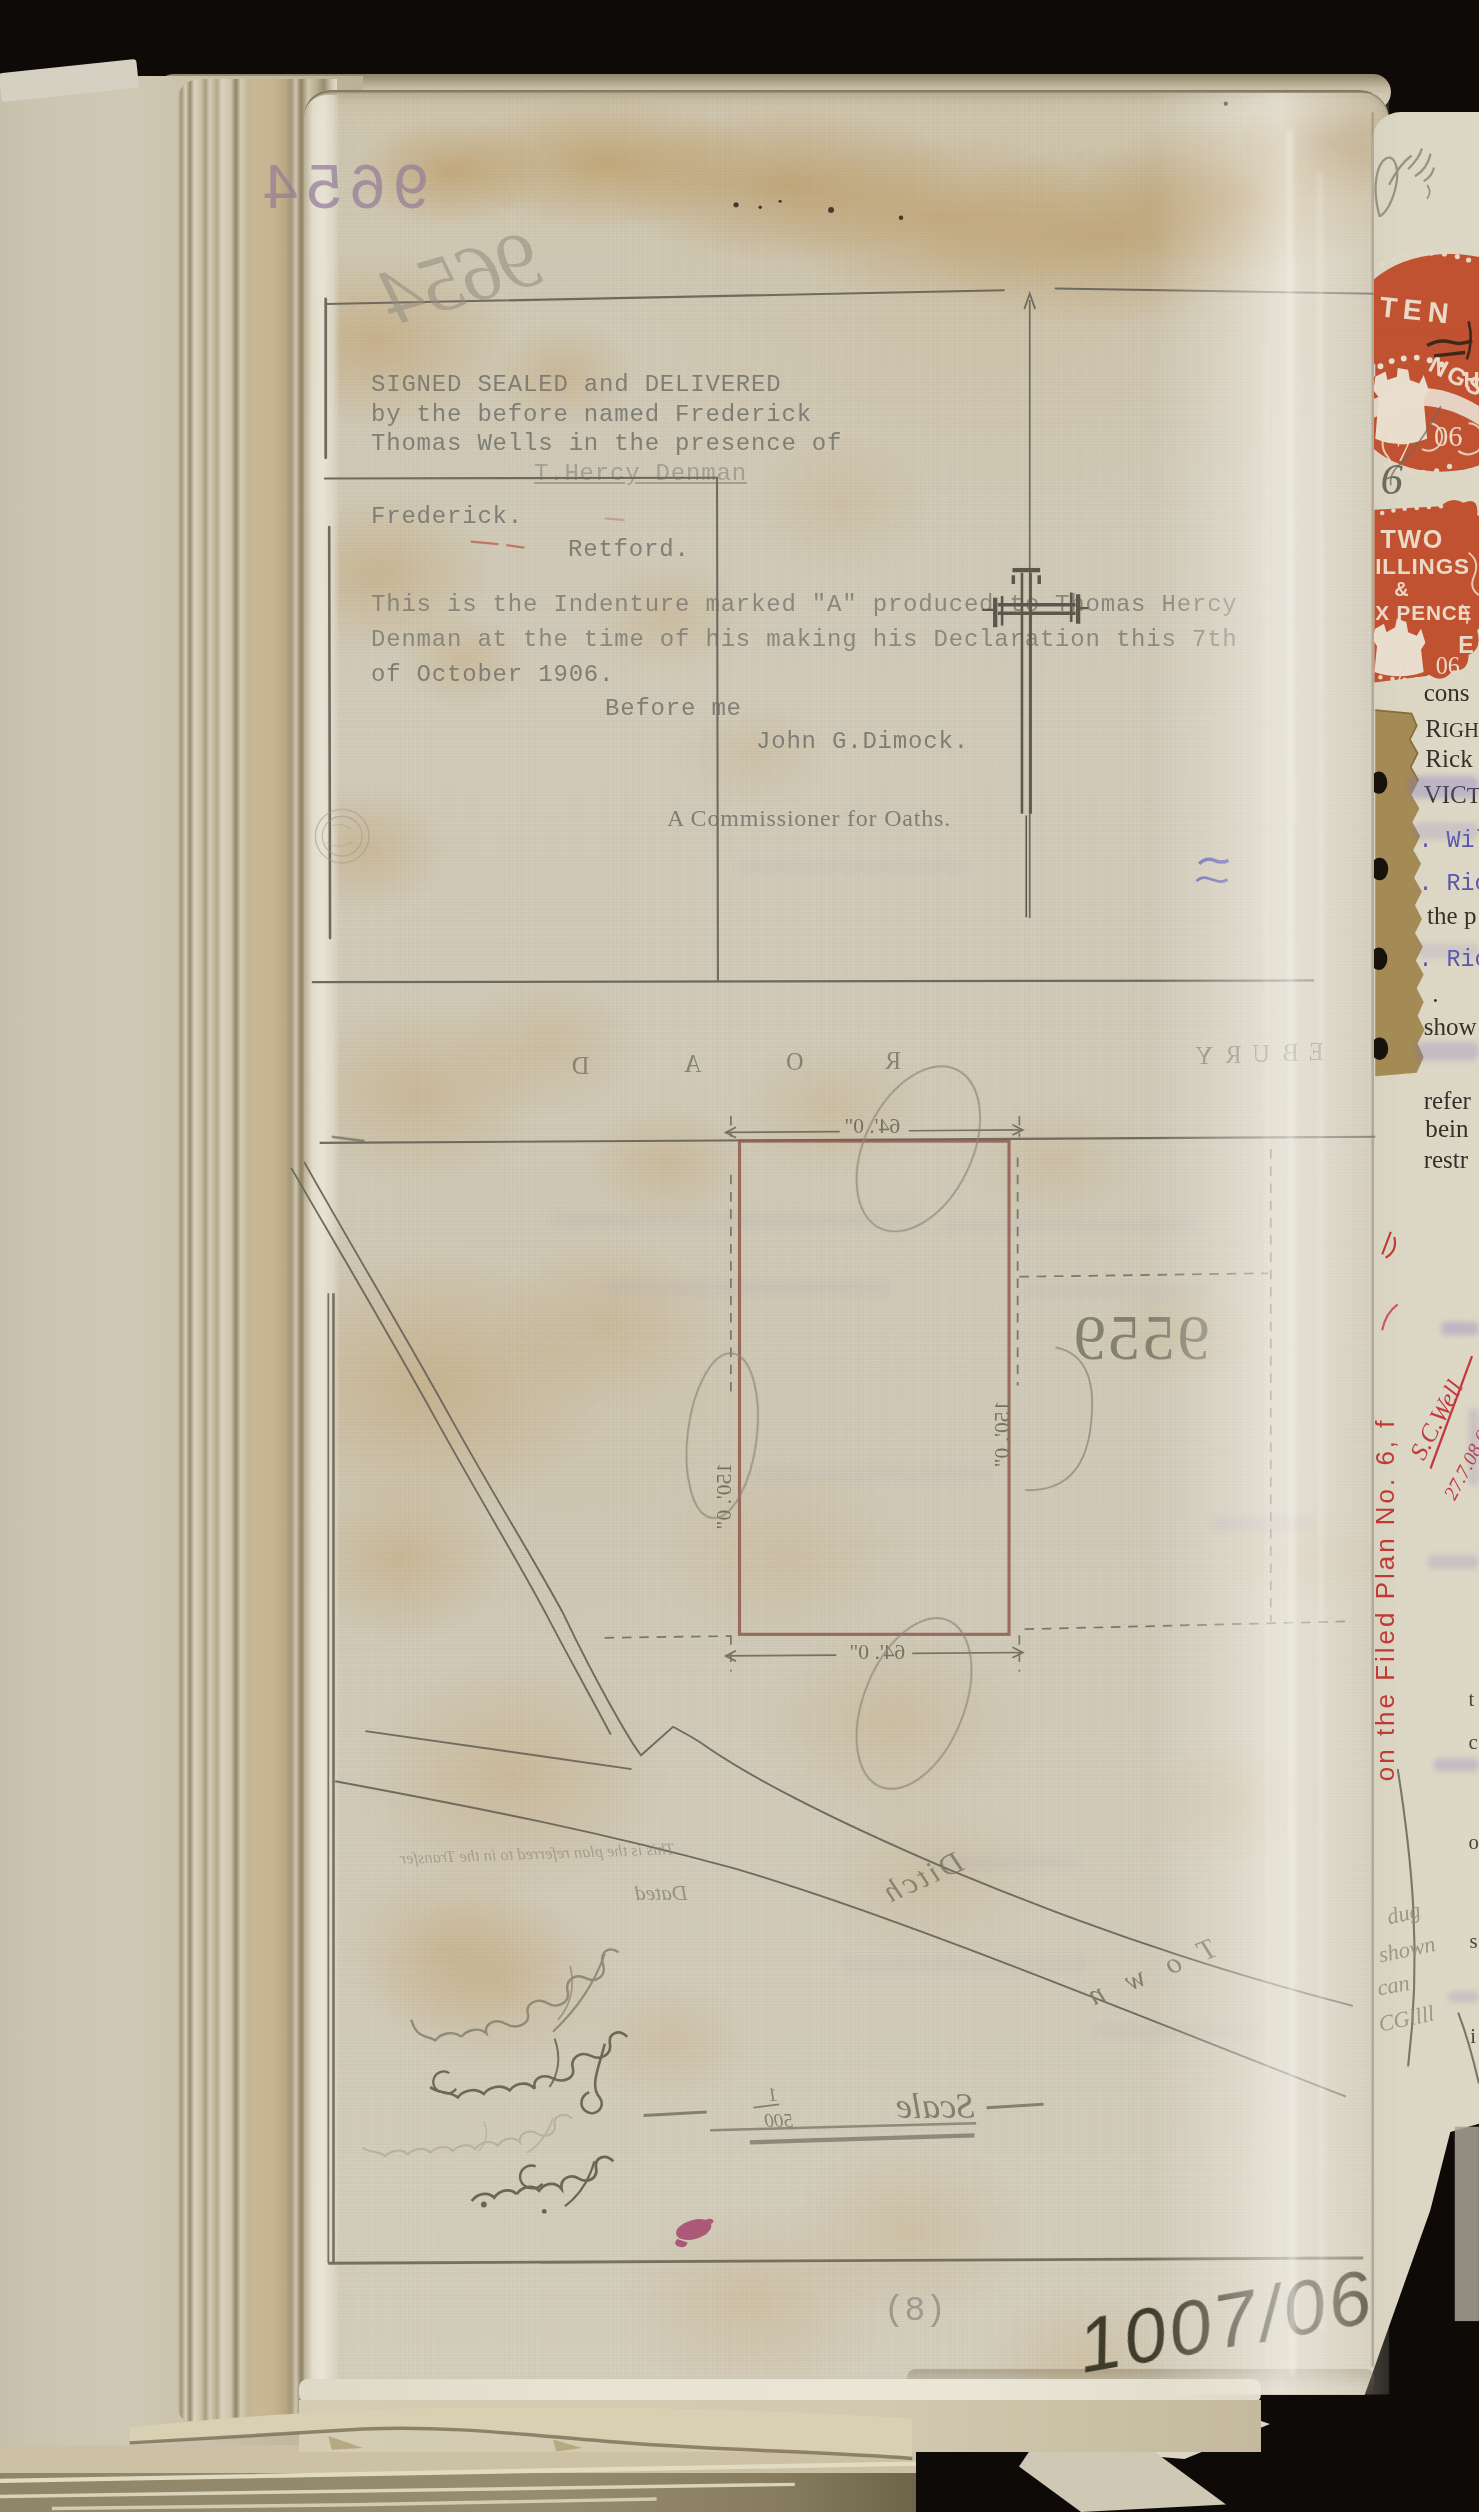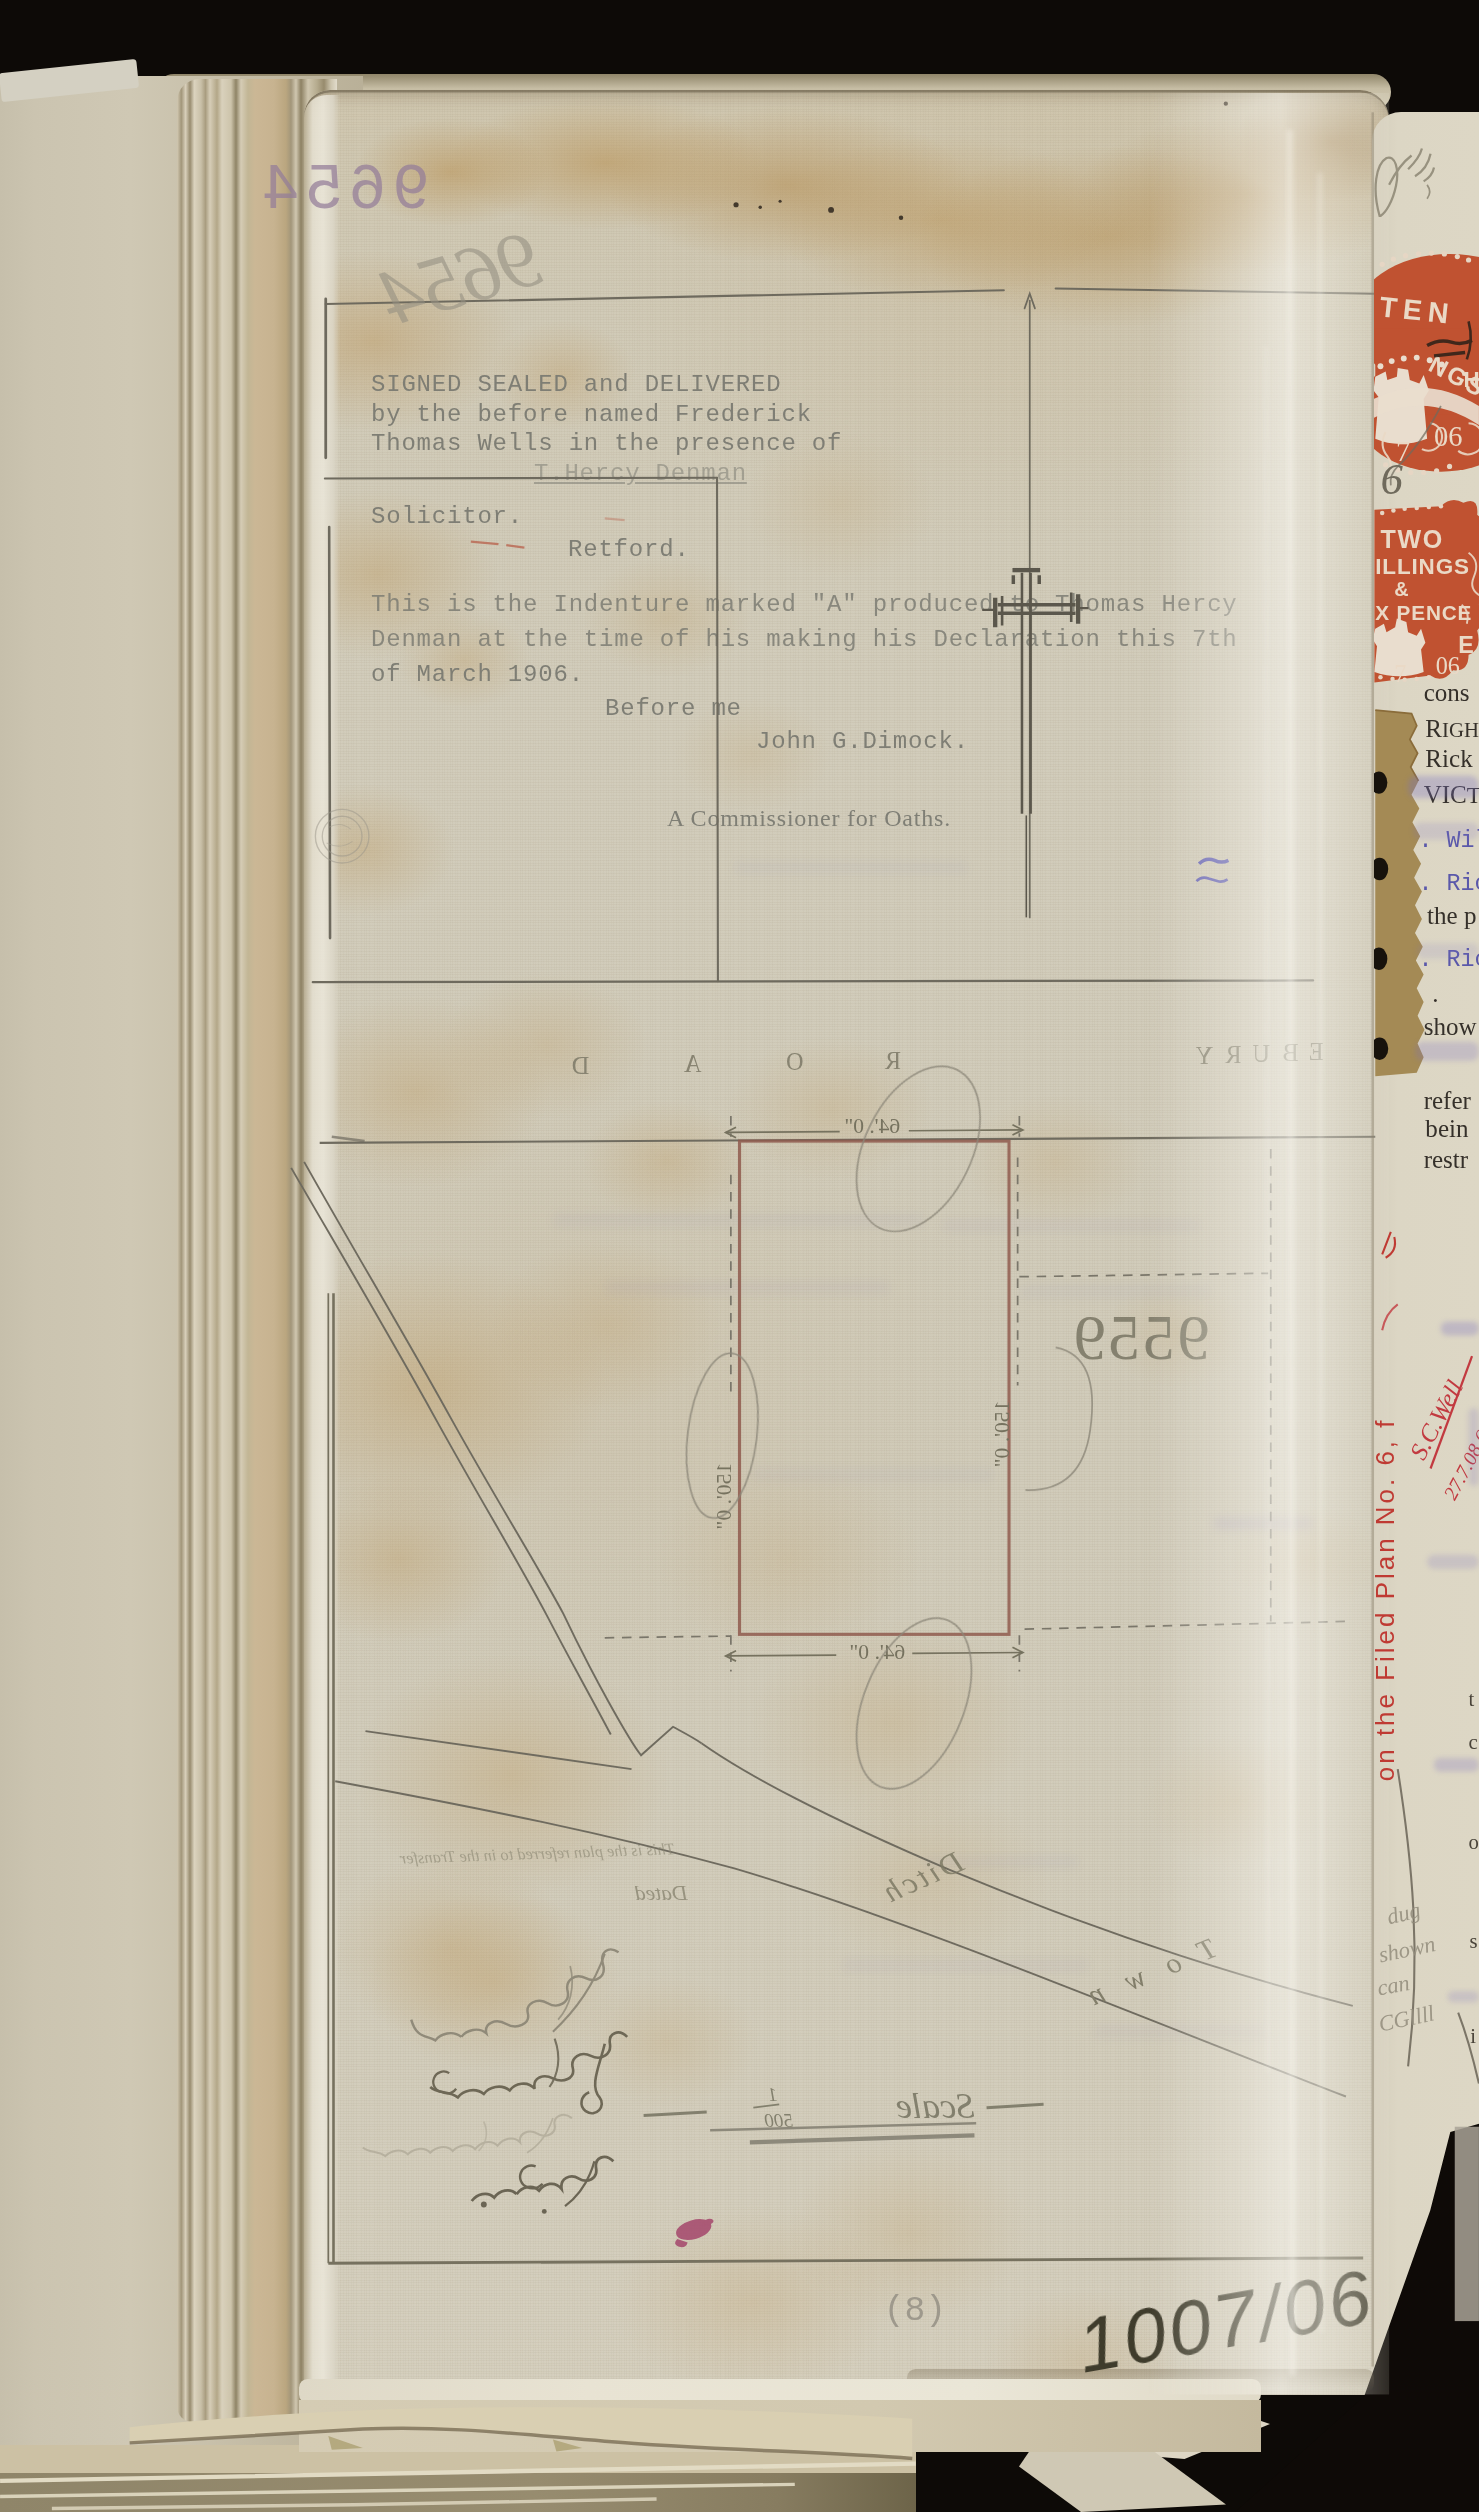--- a/index.html
+++ b/index.html
@@ -100,29 +100,29 @@
 <div class="abs mono" id="typed" style="left:0;top:0;width:1479px;height:1037px;color:#7b7b72;font-size:24px;line-height:28px;letter-spacing:0.8px;filter:blur(0.5px);opacity:.95;">
 
   <div class="abs" style="left:371px;top:371px;">SIGNED SEALED and DELIVERED</div>
 
   <div class="abs" style="left:371px;top:401px;">by the before named Frederick</div>
 
   <div class="abs" style="left:371px;top:430px;">Thomas Wells in the presence of</div>
 
   <div class="abs" style="left:534px;top:460px;opacity:.55;text-decoration:underline;">T.Hercy Denman</div>
 
-  <div class="abs" style="left:371px;top:503px;">Solicitor.</div>
+  <div class="abs" style="left:371px;top:503px;">Frederick.</div>
 
   <div class="abs" style="left:568px;top:536px;">Retford.</div>
 
   <div class="abs" style="left:371px;top:591px;opacity:.88;">This is the Indenture marked "A" produced to Thomas Hercy</div>
 
   <div class="abs" style="left:371px;top:626px;opacity:.88;">Denman at the time of his making his Declaration this 7th</div>
 
-  <div class="abs" style="left:371px;top:661px;">of March 1906.</div>
+  <div class="abs" style="left:371px;top:661px;">of October 1906.</div>
 
   <div class="abs" style="left:605px;top:695px;font-family:Liberation Mono, monospace;">Before me</div>
 
   <div class="abs" style="left:756px;top:728px;">John G.Dimock.</div>
 
   <div class="abs" style="left:667px;top:804px;font-family:Liberation Serif, serif;">A Commissioner for Oaths.</div>
 </div>
 
 <svg class="abs" style="left:0;top:0" width="1479" height="2512" viewBox="0 0 1712 2908">
 

